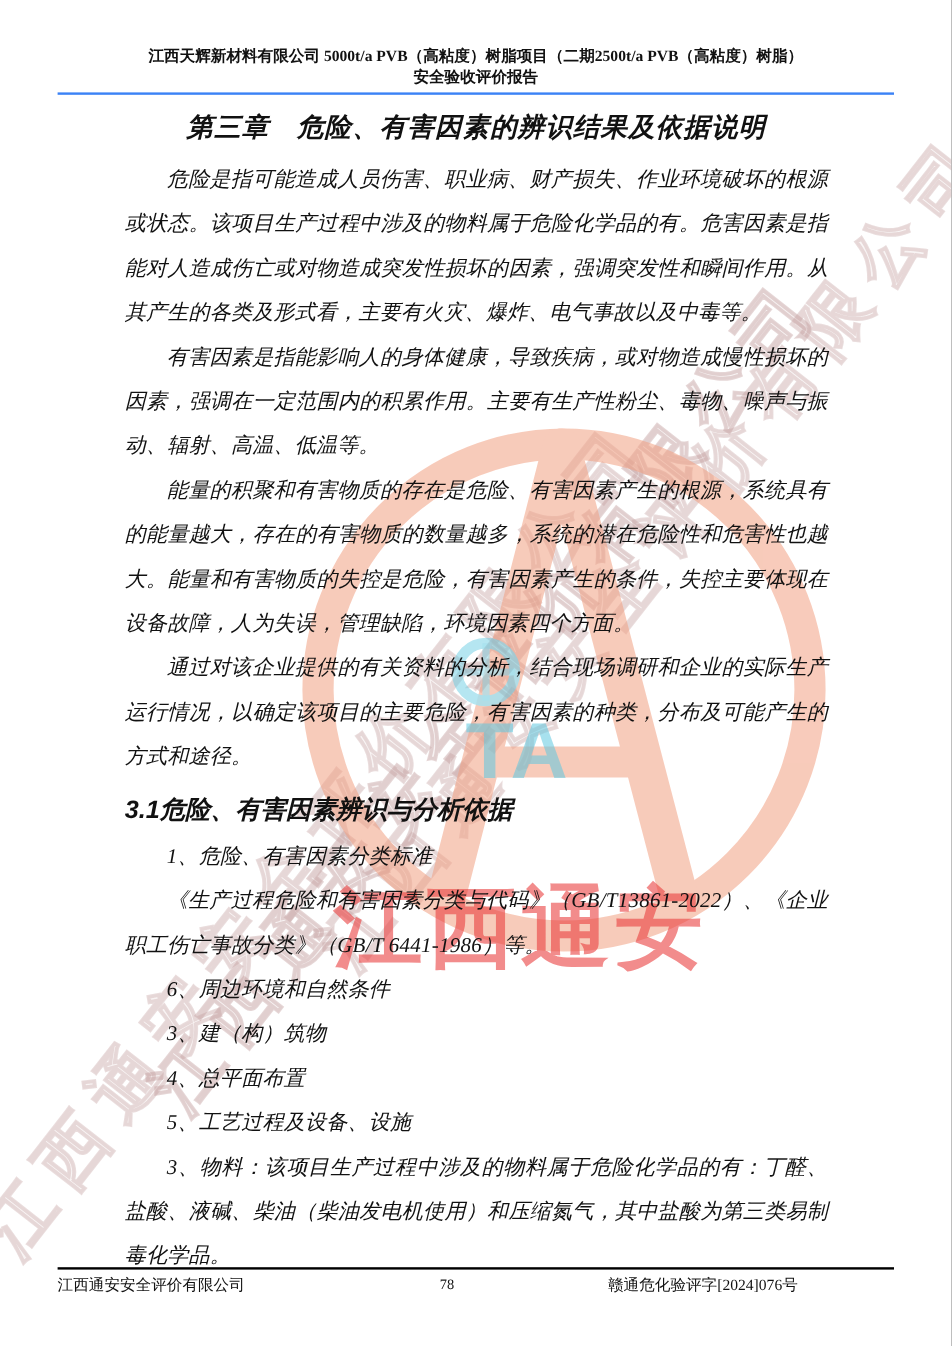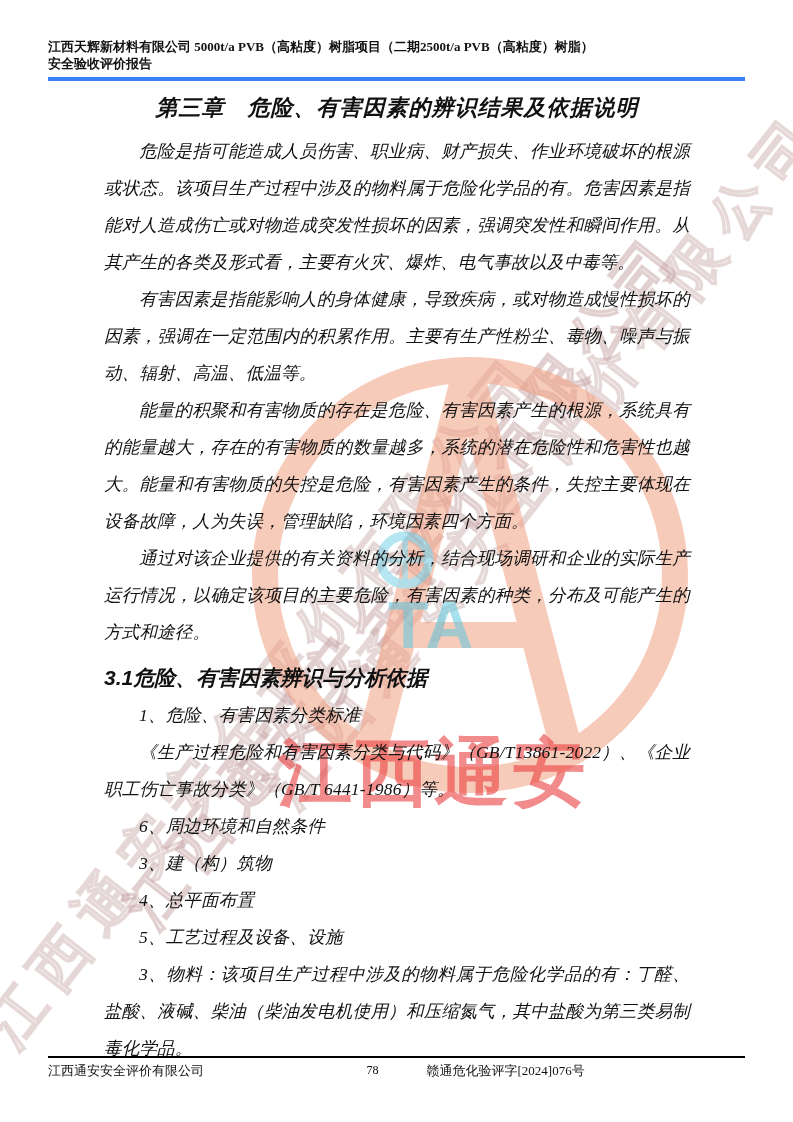--- a/index.html
+++ b/index.html
@@ -44,24 +44,25 @@
     position:absolute; left:388px; top:592px;
     font-family:"Liberation Sans","DejaVu Sans",sans-serif;
     font-weight:bold; font-size:66px; line-height:1;
     color:rgba(95,201,224,0.55);
     letter-spacing:2px;
   }
   
   .content-layer { position:relative; z-index:1; }
   .header {
     margin:38px 48px 0 48px;
+    text-align:center;
     font-weight:bold;
     font-size:13px;
     line-height:17px;
-    border-bottom:4px solid #3b82f6;
+    border-bottom:2px solid #3b82f6;
     padding-bottom:5px;
   }
   .body-col { margin:0 103px 0 104px;font-style:italic; }
   .chapter-title {
     font-family:"Liberation Sans","DejaVu Sans",sans-serif;
     font-weight:bold;
     font-size:22px;
     text-align:center;
     margin:12px 0 10px 0;
     letter-spacing:1px;
@@ -83,21 +84,21 @@
   .footer {
     position:absolute; z-index:1;
     left:48px; right:48px; top:1056px;
     border-top:2px solid #000;
     padding-top:4px;
     display:flex; align-items:flex-start;
     font-size:13px; line-height:17px;
   }
   .footer .f-left  { flex:1; text-align:left; }
   .footer .f-mid   { width:60px; text-align:left; font-size:12px; }
-  .footer .f-right { flex:1; text-align:left; }
+  .footer .f-right { flex:1; text-align:center; }
 </style>
 </head>
 <body>
 
 <div class="page">
 
   <div class="wm-layer">
     <div class="wm-diag d1">江西通安安全评价有限公司</div>
     <div class="wm-diag d2">江西通安安全评价有限公司</div>
     <div class="wm-diag d3">江西通安安全评价有限公司</div>

